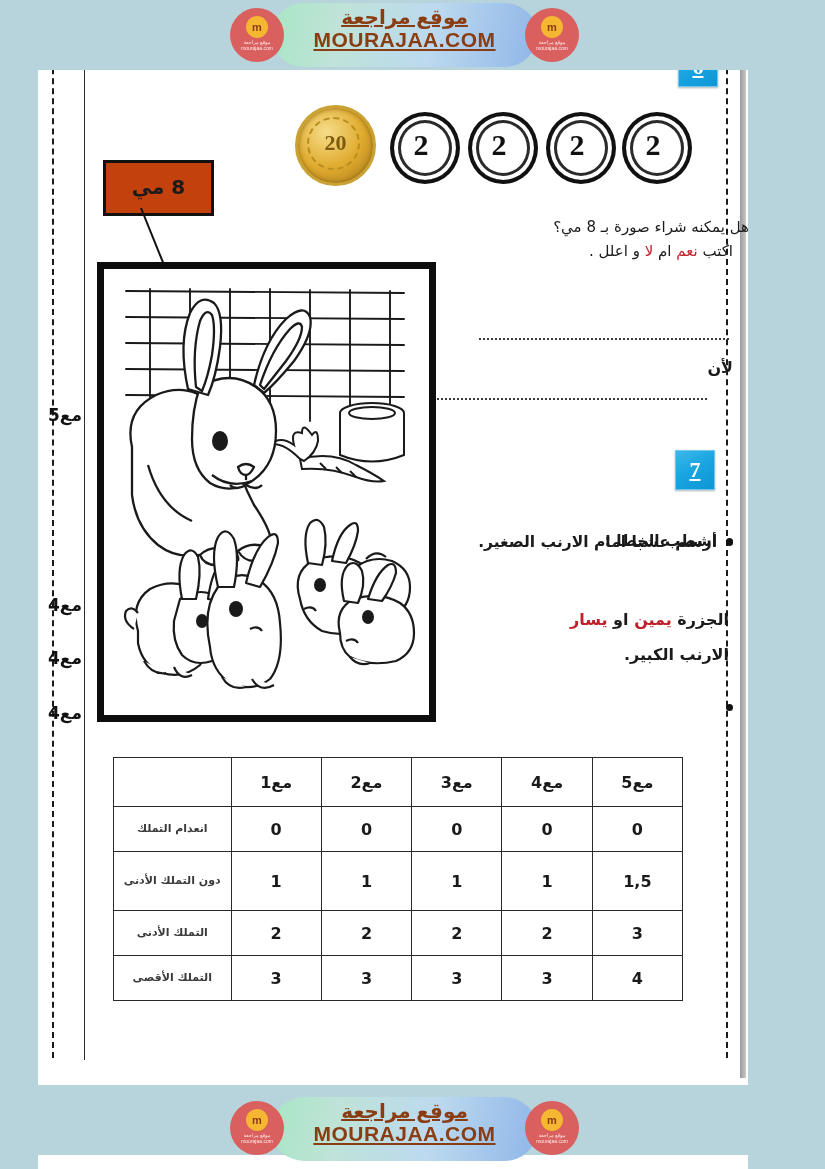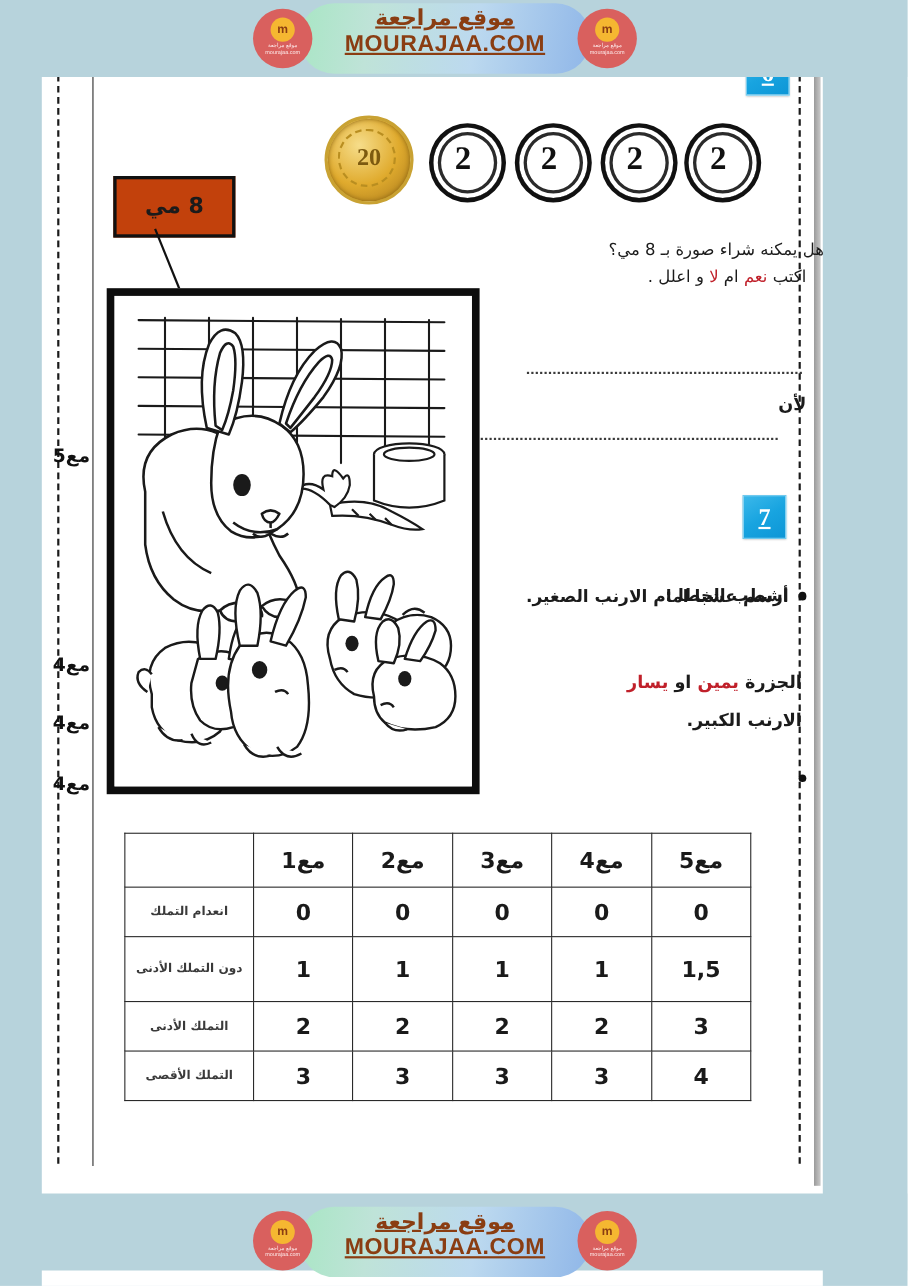--- a/index.html
+++ b/index.html
@@ -147,21 +147,21 @@
   #mm3{top:648px;}
   #mm4{top:703px;}
 
   
   #grid-table{
     position:absolute;left:113px;top:757px;width:570px;
     border-collapse:collapse;background:#fff;
   }
   #grid-table td{
     border:1px solid #2a2a2a;text-align:center;vertical-align:middle;
-    font-size:20px;font-weight:bold;color:#1a1a1a;
+    font-size:16px;font-weight:bold;color:#1a1a1a;
     font-family:"DejaVu Sans",sans-serif;height:42px;
   }
   #grid-table tr.hdr td{height:46px;}
   #grid-table td.rowlabel{
     font-size:11px;font-weight:bold;color:#3a3a3a;text-align:center;
     width:118px;line-height:1.35;
   }
   #grid-table td.valcell{width:90px;}
   #grid-table tr.tall td{height:56px;}
 </style>

